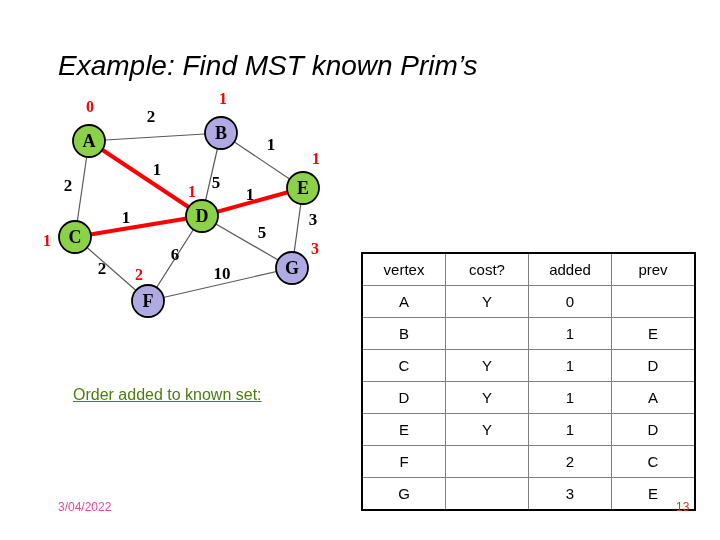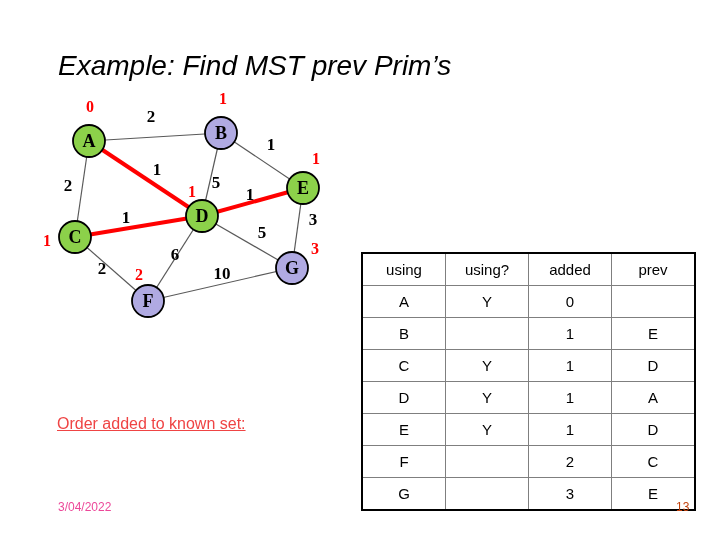--- a/index.html
+++ b/index.html
@@ -39,26 +39,25 @@
   }
   #graph-svg {
     position: absolute;
     left: 0;
     top: 0;
   }
 
   
   #order-block {
     position: absolute;
-    left: 57px;
+    left: 73px;
     top: 385px;
     font-size: 16px;
-    color: #ef4444;
+    color: #4d7c0f;
     line-height: 20px;
-    margin-top: 29px;
   }
   #order-label {
     text-decoration: underline;
     display: block;
     white-space: nowrap;
   }
   #order-values {
     display: block;
     white-space: nowrap;
   }
@@ -102,21 +101,21 @@
     top: 500px;
     font-size: 12px;
     color: #c2410c;
   }
 </style>
 </head>
 <body>
 
 <div id="slide">
 
-  <div id="title">Example: Find MST prev Prim’s</div>
+  <div id="title">Example: Find MST known Prim’s</div>
 
   <div id="graph-area">
     <svg id="graph-svg" width="360" height="245" viewBox="0 0 360 245">
       <g id="edge-lines">
           <line x1="89" y1="51" x2="221" y2="43" stroke="#595959" stroke-width="1.2"></line>
           <line x1="89" y1="51" x2="75" y2="147" stroke="#595959" stroke-width="1.2"></line>
           <line x1="89" y1="51" x2="202" y2="126" stroke="#ff0000" stroke-width="4"></line>
           <line x1="221" y1="43" x2="202" y2="126" stroke="#595959" stroke-width="1.2"></line>
           <line x1="221" y1="43" x2="303" y2="98" stroke="#595959" stroke-width="1.2"></line>
           <line x1="75" y1="147" x2="202" y2="126" stroke="#ff0000" stroke-width="4"></line>
@@ -171,22 +170,22 @@
     </svg>
   </div>
 
   <div id="order-block">
     <span id="order-label">Order added to known set:</span>
   </div>
 
   <table id="vtable">
     <thead>
       <tr>
-        <th>using</th>
-        <th>using?</th>
+        <th>vertex</th>
+        <th>cost?</th>
         <th>added</th>
         <th>prev</th>
       </tr>
     </thead>
     <tbody id="vtable-body">
         <tr>
           <td>A</td>
           <td>Y</td>
           <td>0</td>
           <td></td>

